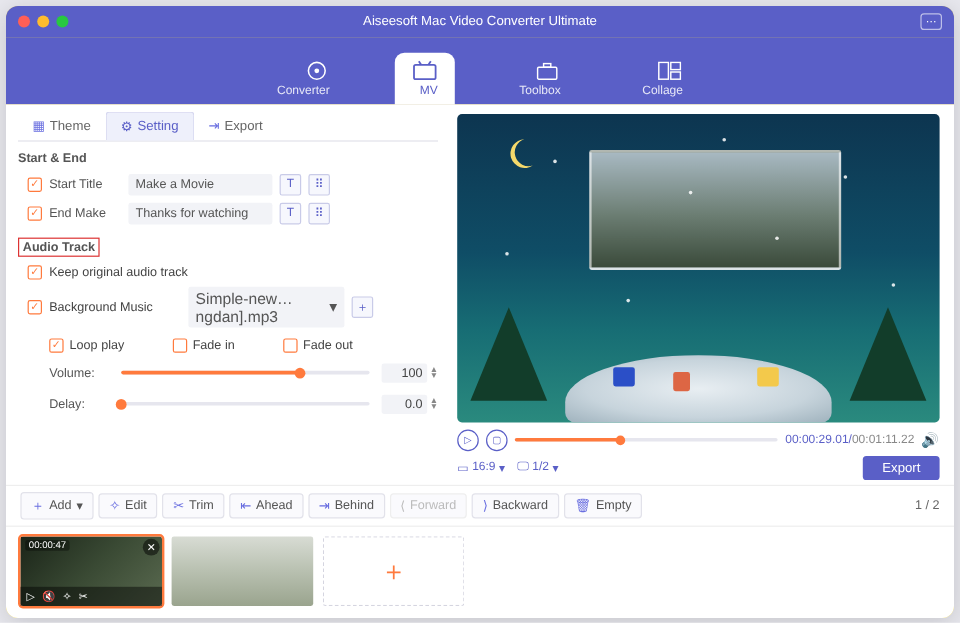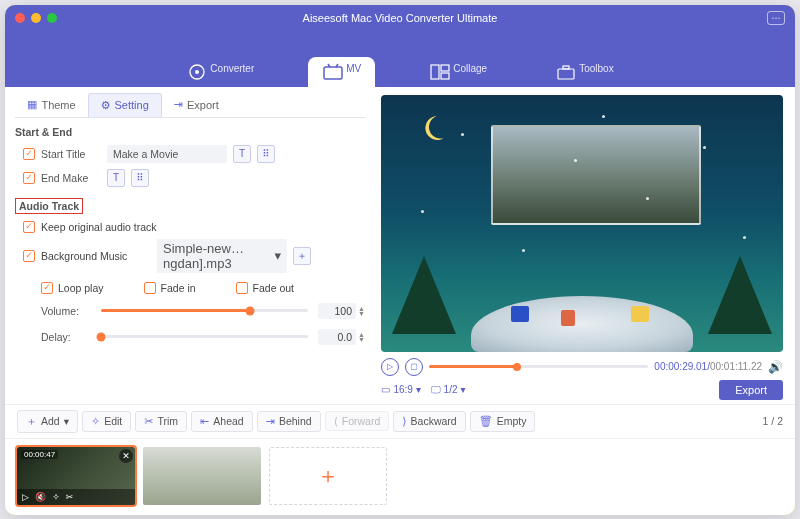--- a/index.html
+++ b/index.html
@@ -5,21 +5,21 @@
   * { box-sizing: border-box; margin: 0; padding: 0; font-family: -apple-system, BlinkMacSystemFont, "Segoe UI", sans-serif; }
   body { background: #e8e8ee; display:flex; align-items:center; justify-content:center; height:519px; }
   .window { width: 790px; height: 510px; background: #fde047; border-radius: 10px; overflow: hidden; box-shadow: 0 4px 20px rgba(0,0,0,.15); display:flex; flex-direction:column; }
   .titlebar { height: 26px; background:#5a5fc7; display:flex; align-items:center; padding:0 10px; position:relative; }
   .traffic { display:flex; gap:6px; }
   .dot { width:10px; height:10px; border-radius:50%; }
   .dot.red{background:#ff5f57}.dot.yellow{background:#febc2e}.dot.green{background:#28c840}
   .titlebar-title{position:absolute; left:0; right:0; text-align:center; color:#fff; font-size:11px;}
   .titlebar-more{margin-left:auto; width:18px; height:14px; border:1px solid rgba(255,255,255,.6); border-radius:3px; display:flex; align-items:center; justify-content:center; color:#fff; font-size:9px; position:relative; z-index:2;}
   .navbar{background:#5a5fc7; height:56px; display:flex; align-items:flex-end; justify-content:center; gap:40px; padding-bottom:0;}
-  .nav-item{display:flex; flex-direction:row; align-items:flex-start; gap:2px; color:rgba(255,255,255,.85); font-size:10px; padding:6px 14px 6px; cursor:pointer;}
+  .nav-item{display:flex; flex-direction:column; align-items:flex-end; gap:2px; color:rgba(255,255,255,.85); font-size:10px; padding:6px 14px 6px; cursor:pointer;}
   .nav-item.active{background:#fff; color:#5a5fc7; border-radius:8px 8px 0 0;}
   .nav-icon{width:22px;height:18px; display:flex;align-items:center;justify-content:center;}
   .content{flex:1; display:flex; flex-direction:column; background:#fff;}
   .upper{display:flex; flex:1; min-height:0;}
   .left-panel{width:370px; padding:6px 10px 4px; display:flex; flex-direction:column; font-size:10.5px; color:#444;}
   .tabs{display:flex; border-bottom:1px solid #e2e2ea;}
   .tab{display:flex; align-items:center; gap:4px; padding:5px 12px; font-size:11px; cursor:pointer; color:#666;}
   .tab.active{background:#eef0fb; color:#5a5fc7; border:1px solid #d8d9f0; border-bottom:none; border-radius:3px 3px 0 0;}
   .section-head{font-size:10.5px; font-weight:600; color:#555; margin:8px 0 4px;}
   .section-head.highlight{border:1.5px solid #d33; padding:1px 3px; display:inline-block;}
@@ -105,35 +105,35 @@
             <rect x="2" y="4" width="18" height="12" rx="1.5" fill="none" stroke="#5a5fc7" stroke-width="1.5"></rect>
             <line x1="6" y1="1" x2="8" y2="4" stroke="#5a5fc7" stroke-width="1.5"></line>
             <line x1="16" y1="1" x2="14" y2="4" stroke="#5a5fc7" stroke-width="1.5"></line>
           </svg>
         </span>
       <span>MV</span>
     </div>
     <div class="nav-item">
       <span class="nav-icon">
           <svg width="20" height="16" viewBox="0 0 20 16">
+            <rect x="2" y="5" width="16" height="10" rx="1" fill="none" stroke="#fff" stroke-width="1.2"></rect>
+            <rect x="7" y="2" width="6" height="3" fill="none" stroke="#fff" stroke-width="1.2"></rect>
+          </svg>
+        </span>
+      <span>Toolbox</span>
+    </div>
+    <div class="nav-item">
+      <span class="nav-icon">
+          <svg width="20" height="16" viewBox="0 0 20 16">
             <rect x="1" y="1" width="8" height="14" fill="none" stroke="#fff" stroke-width="1.2"></rect>
             <rect x="11" y="1" width="8" height="6" fill="none" stroke="#fff" stroke-width="1.2"></rect>
             <rect x="11" y="9" width="8" height="6" fill="none" stroke="#fff" stroke-width="1.2"></rect>
           </svg>
         </span>
       <span>Collage</span>
-    </div>
-    <div class="nav-item">
-      <span class="nav-icon">
-          <svg width="20" height="16" viewBox="0 0 20 16">
-            <rect x="2" y="5" width="16" height="10" rx="1" fill="none" stroke="#fff" stroke-width="1.2"></rect>
-            <rect x="7" y="2" width="6" height="3" fill="none" stroke="#fff" stroke-width="1.2"></rect>
-          </svg>
-        </span>
-      <span>Toolbox</span>
     </div>
   </div>
 
   <div class="content">
     <div class="upper">
 
       <div class="left-panel">
         <div class="tabs">
           <div class="tab">
               <span style="color:#6a6fe0">▦</span>
@@ -153,20 +153,21 @@
         <div class="row">
           <span class="chk"></span>
           <span class="row-label">Start Title</span>
           <input class="text-input" value="Make a Movie" style="">
           <span class="mini-btn">T</span>
           <span class="mini-btn">⠿</span>
         </div>
         <div class="row">
           <span class="chk"></span>
           <span class="row-label">End Make</span>
+          <input class="text-input" value="Thanks for watching" style="">
           <span class="mini-btn">T</span>
           <span class="mini-btn">⠿</span>
         </div>
 
         <div><span class="section-head highlight">Audio Track</span></div>
         <div class="row">
           <span class="chk"></span>
           <span>Keep original audio track</span>
         </div>
         <div class="row">

